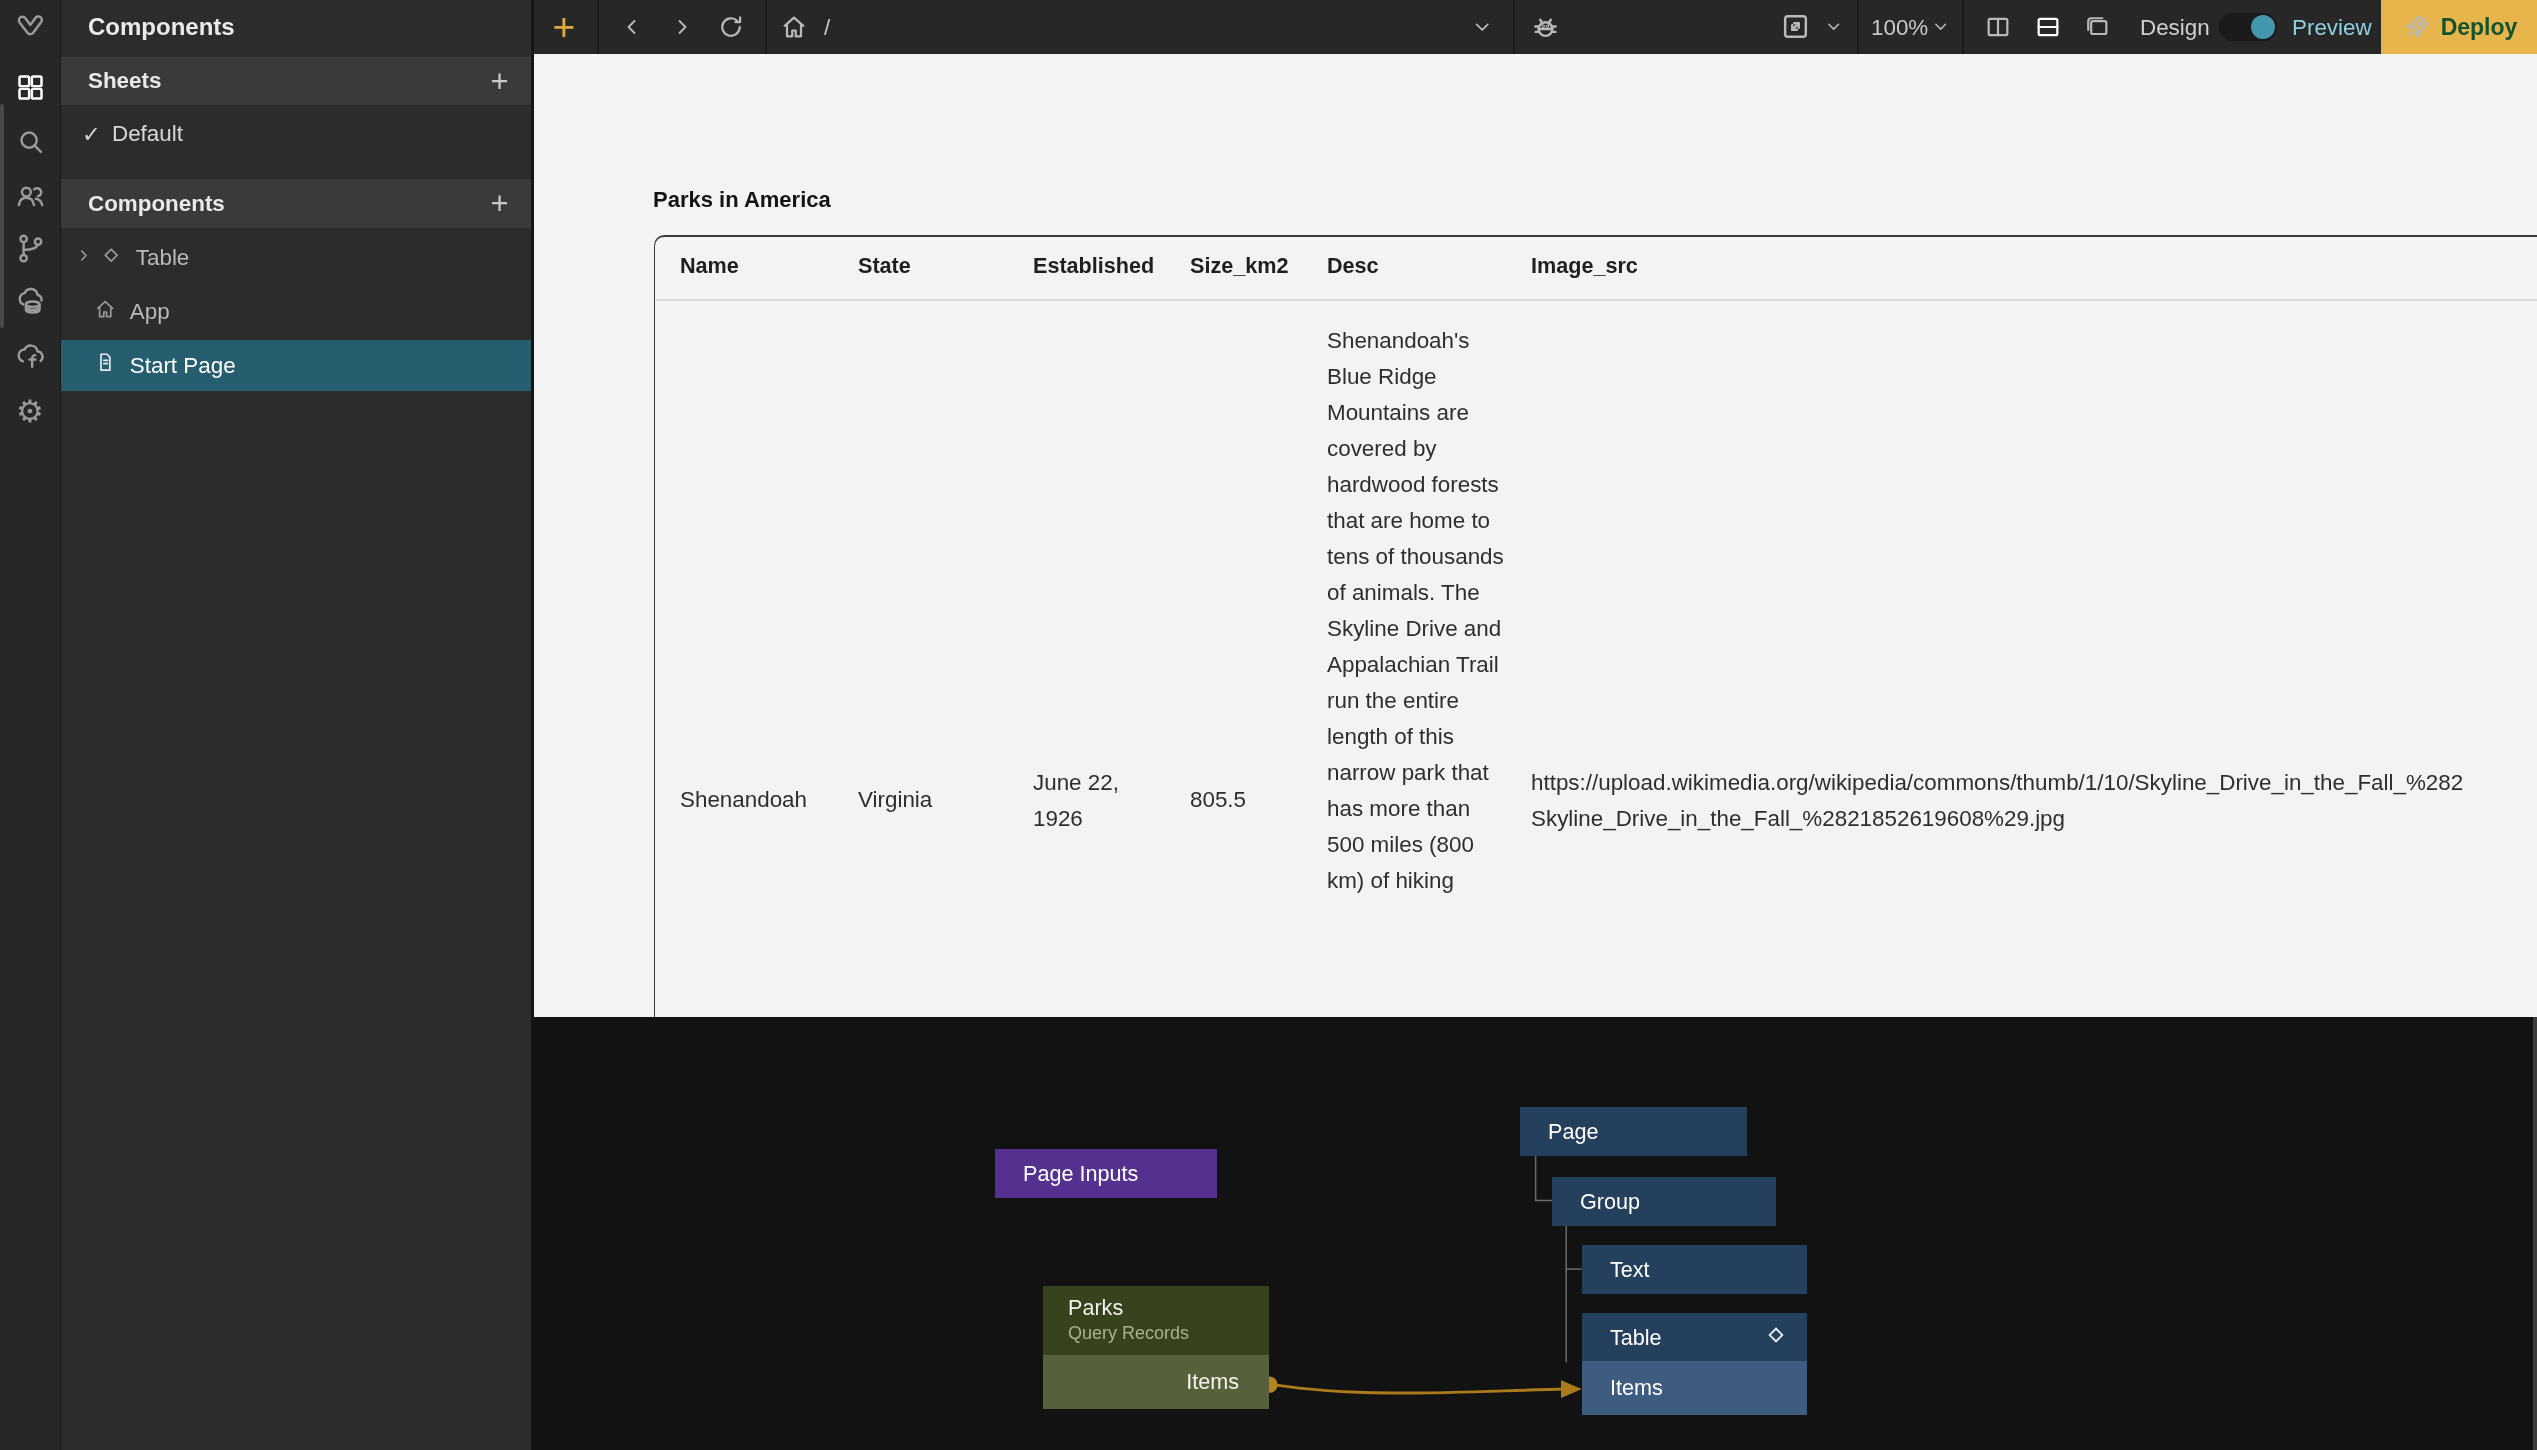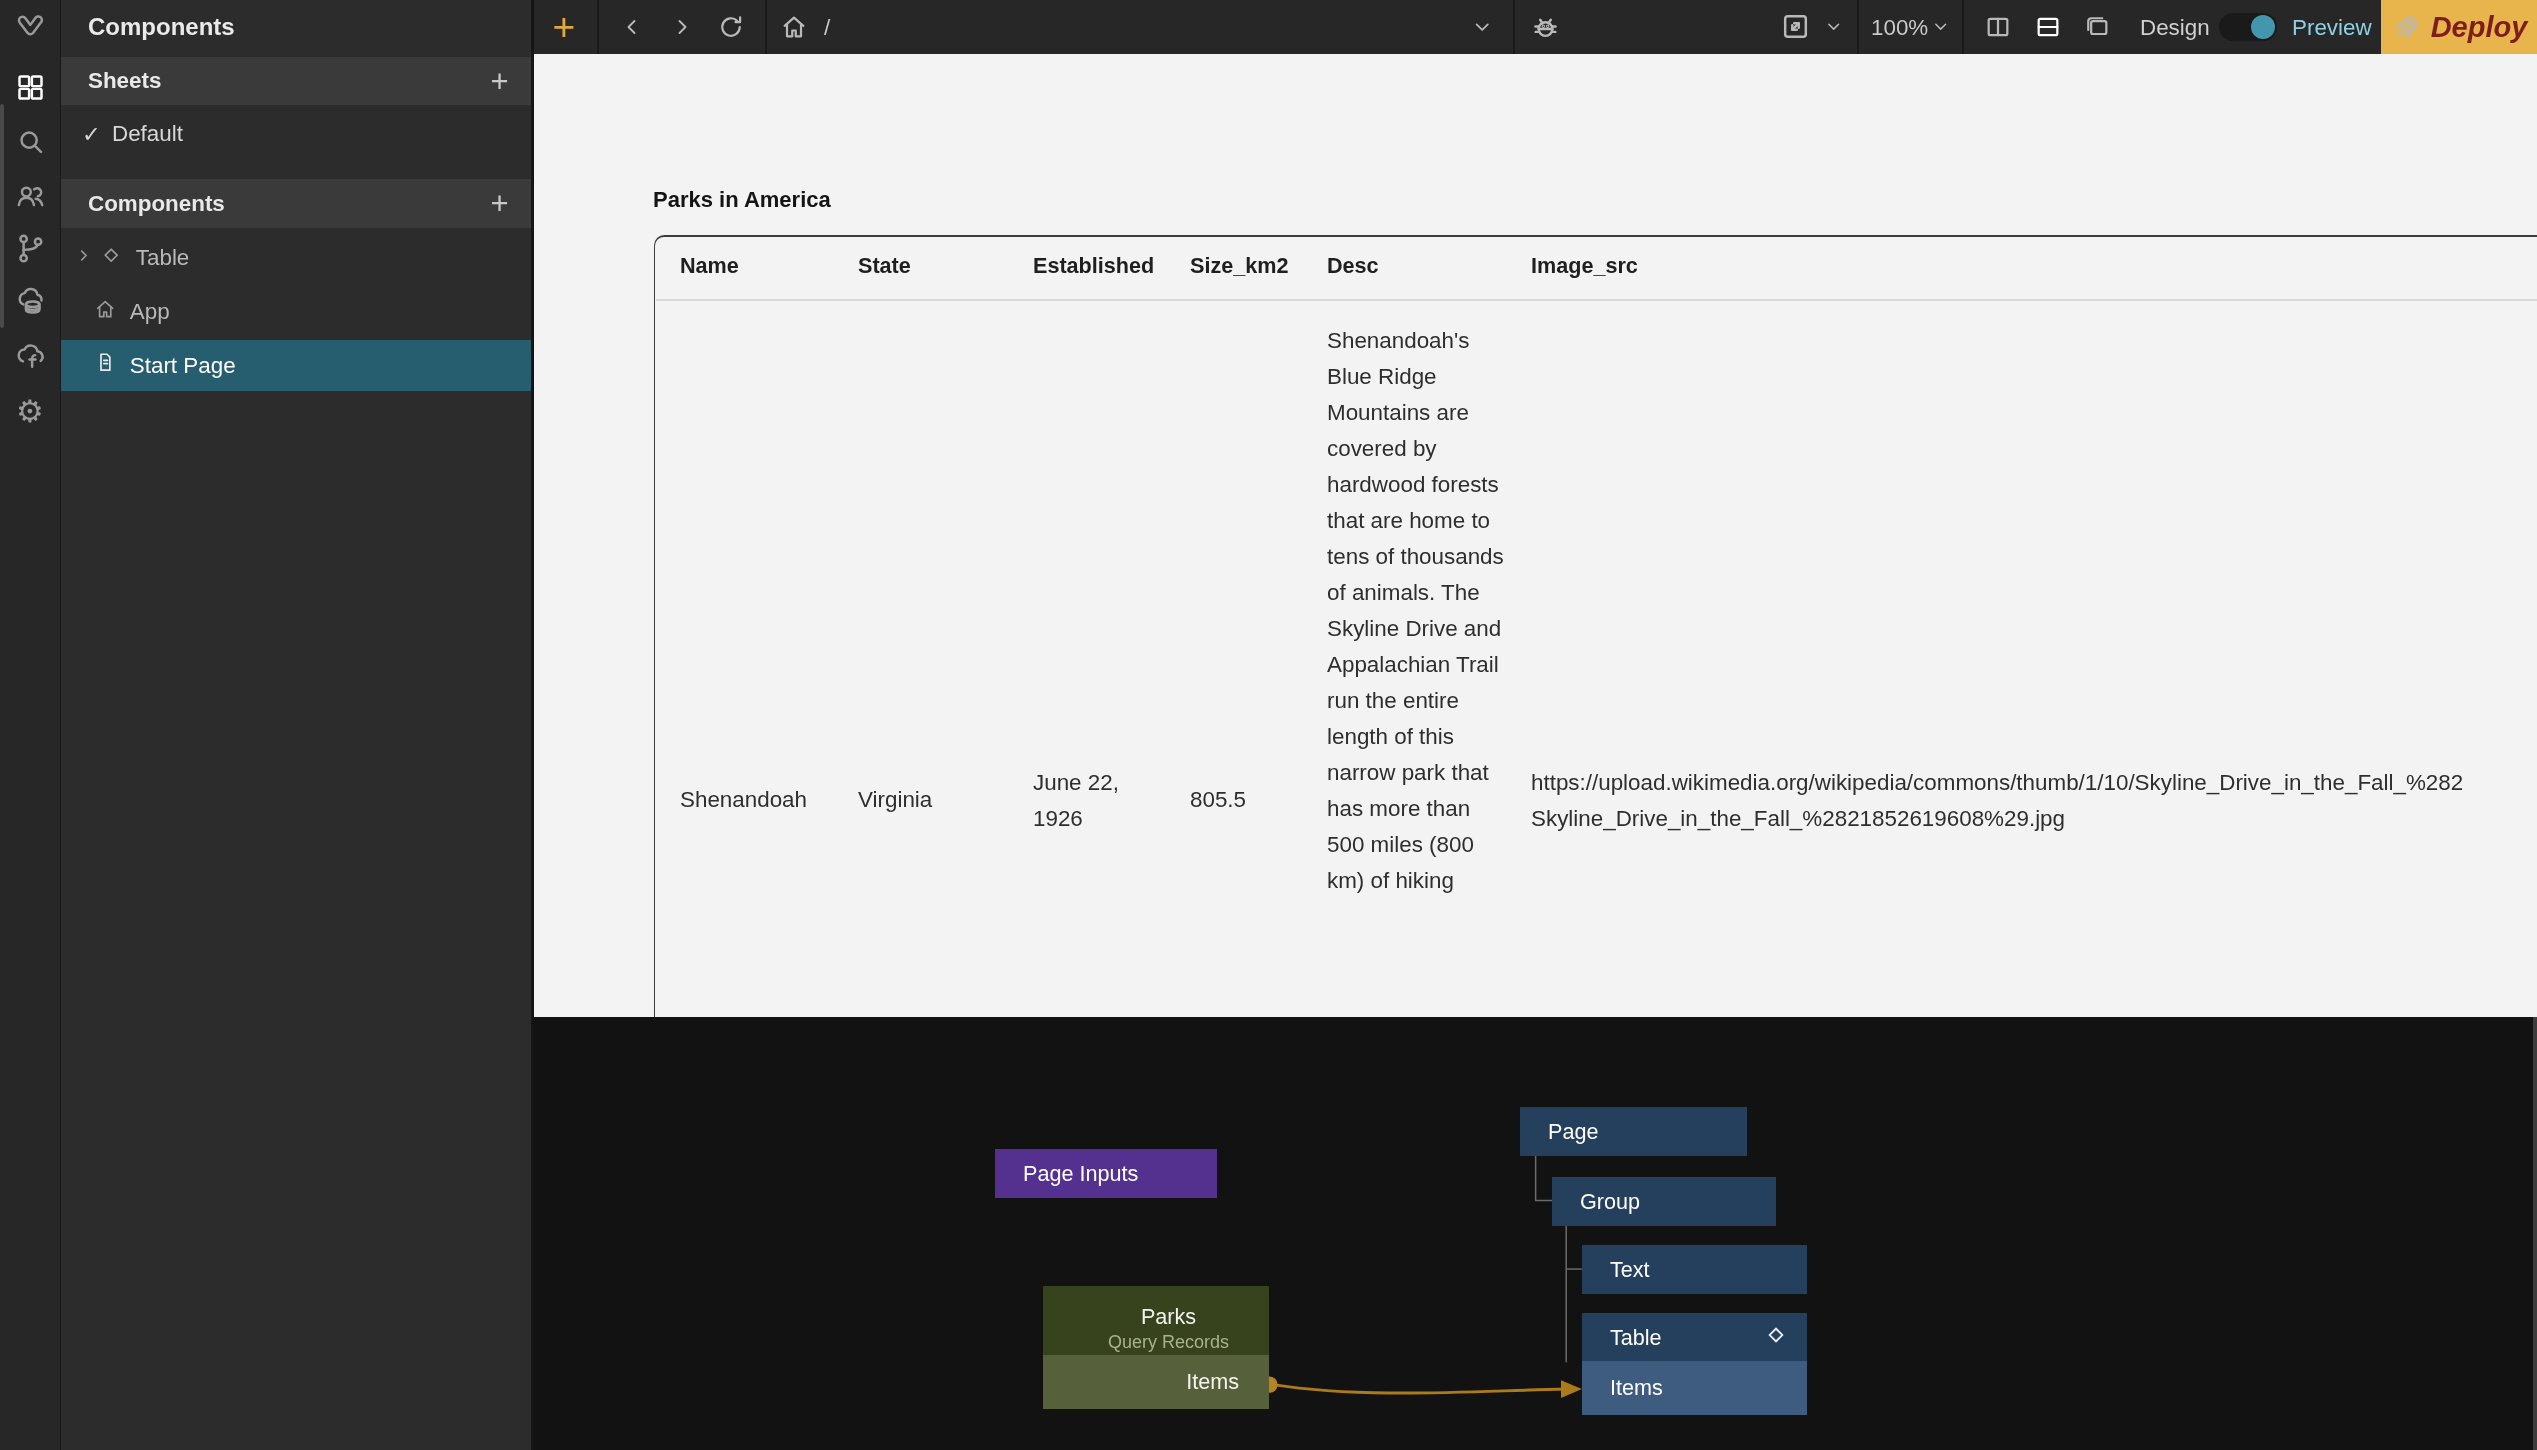--- a/index.html
+++ b/index.html
@@ -31,41 +31,41 @@
   #toolbar{position:absolute;left:534px;top:0;width:2004px;height:54px;background:#272727;}
   #toolbar .titem{position:absolute;display:flex;align-items:center;justify-content:center;background:none;border:none;padding:0;cursor:pointer;}
   #toolbar svg{stroke:#b9b9b9;fill:none;stroke-width:1.9;stroke-linecap:round;stroke-linejoin:round;}
   #toolbar .sep{position:absolute;top:0;width:1.5px;height:54px;background:#1a1a1a;}
   .gold-plus{font-size:39px;font-weight:300;color:#dfa93f;line-height:0.8;}
   .dimmed svg{stroke:#5c5c5c;}
   .tb-text{font-size:22.4px;color:#c9c9c9;}
   .toggle{position:absolute;width:58px;height:28px;border-radius:14px;background:#1a1a1a;cursor:pointer;}
   .toggle .knob{position:absolute;right:2.2px;top:2.2px;width:24px;height:24px;border-radius:50%;background:#4397ad;}
   .deploy{position:absolute;left:1847px;top:0;width:157px;height:54px;background:#e7b54b;display:flex;align-items:center;justify-content:center;gap:9px;border:none;cursor:pointer;}
-  .deploy .dlabel{font-size:29px;font-weight:700;color:#7f1d1d;font-style:italic;}
+  .deploy .dlabel{font-size:23px;font-weight:700;color:#14532d;}
   .deploy svg{stroke:#221c0e;fill:none;stroke-width:1.9;stroke-linecap:round;stroke-linejoin:round;}
 
   
   #canvas{position:absolute;left:534px;top:54px;width:2004px;height:963px;background:#f3f3f3;overflow:hidden;}
   .page-title{position:absolute;left:119px;top:118px;font-size:22px;font-weight:700;color:#141414;}
   .tbl-frame{position:absolute;left:120px;top:181px;width:1884px;height:1120px;border-top:2.2px solid #3b3b3b;border-left:1.5px solid #3b3b3b;border-top-left-radius:10.4px;}
   .th-underline{position:absolute;left:122px;top:245px;width:1882px;height:1.5px;background:#d9d9d9;}
   .th{position:absolute;top:199px;font-size:21.6px;font-weight:600;color:#1f1f1f;}
   .td{position:absolute;font-size:22.4px;color:#2e2e2e;line-height:36px;}
   .td.nowrap{white-space:nowrap;}
 
   
   #graph{position:absolute;left:534px;top:1017px;width:2004px;height:434px;background:#121212;}
   #graph svg.edges{position:absolute;left:0;top:0;width:2004px;height:434px;}
   .gnode{position:absolute;color:#fff;font-size:21.6px;}
   .gnode .nlabel{position:absolute;left:28px;top:50%;transform:translateY(-50%);}
   .n-pageinputs{background:#55318f;}
   .n-navy{background:#24405c;padding-left:29px;}
   .n-navy-light{background:#3e5c80;}
-  .parks-head{position:absolute;left:0;top:0;width:100%;height:69px;background:#36431d;padding:18px 0 0 25px;text-align:center;}
+  .parks-head{position:absolute;left:0;top:0;width:100%;height:69px;background:#36431d;padding:9px 0 0 25px;}
   .parks-head .t1{font-size:21.6px;color:#f2f2ee;}
   .parks-head .t2{font-size:18px;color:#a9b18f;margin-top:1.5px;}
   .parks-items{position:absolute;left:0;top:69px;width:100%;height:54px;background:#56613b;}
   .parks-items .plabel{position:absolute;right:30px;top:50%;transform:translateY(-50%);color:#f4f4ef;}
   .gtable-diamond{position:absolute;right:19.4px;top:50%;transform:translateY(-50%);}
   .panel-scroll{position:absolute;right:0;top:0;width:5.2px;height:434px;background:#3d3d3d;}
 </style>
 </head>
 <body>
 

